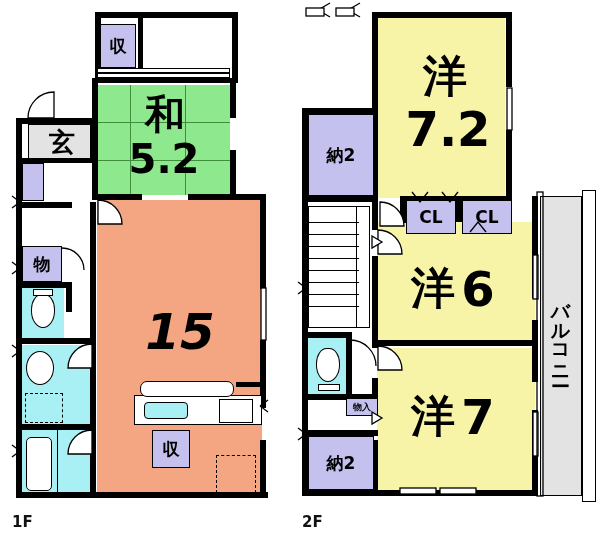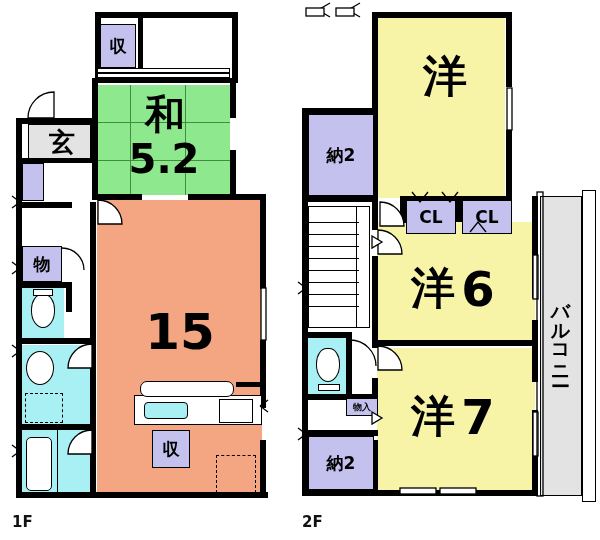--- a/index.html
+++ b/index.html
@@ -130,21 +130,21 @@
 
   <div class="lbl big" style="left:130px;top:92px;width:70px;height:44px;">
     <span>和</span>
   </div>
   <div class="lbl big" style="left:108px;top:136px;width:112px;height:46px;">
     <span>5.2</span>
   </div>
   <div class="lbl" style="left:40px;top:126px;width:44px;height:32px;font-size:26px;font-weight:bold;">
     <span>玄</span>
   </div>
-  <div class="lbl big" style="left:128px;top:305px;width:104px;height:54px;font-size:50px;">
+  <div class="lbl big" style="left:128px;top:305px;width:104px;height:54px;font-size:50px;font-style:italic;">
     <span>15</span>
   </div>
 
   <div class="lbl floorlbl" style="left:12px;top:512px;width:40px;height:20px;justify-content:flex-start;">
     <span>1F</span>
   </div>
 </div>
 
 <div class="fp" style="left:300px;top:0;width:300px;height:540px;">
 
@@ -222,20 +222,23 @@
 
   <div class="balcony" style="left:240px;top:196px;width:42px;height:300px;"></div>
   <div class="fix" style="left:282px;top:190px;width:14px;height:312px;background:#fff;"></div>
   <div class="lbl" style="left:242px;top:232px;width:38px;height:200px;">
     <span class="vtext">バルコニー</span>
   </div>
 
   <div class="lbl big" style="left:110px;top:52px;width:70px;height:48px;font-size:44px;">
     <span>洋</span>
   </div>
+  <div class="lbl big" style="left:94px;top:104px;width:108px;height:50px;font-size:48px;">
+    <span>7.2</span>
+  </div>
 
   <div class="lbl big" style="left:110px;top:264px;width:46px;height:48px;font-size:44px;">
     <span>洋</span>
   </div>
   <div class="lbl big" style="left:156px;top:264px;width:44px;height:50px;font-size:48px;">
     <span>6</span>
   </div>
 
   <div class="lbl big" style="left:110px;top:392px;width:46px;height:48px;font-size:44px;">
     <span>洋</span>

